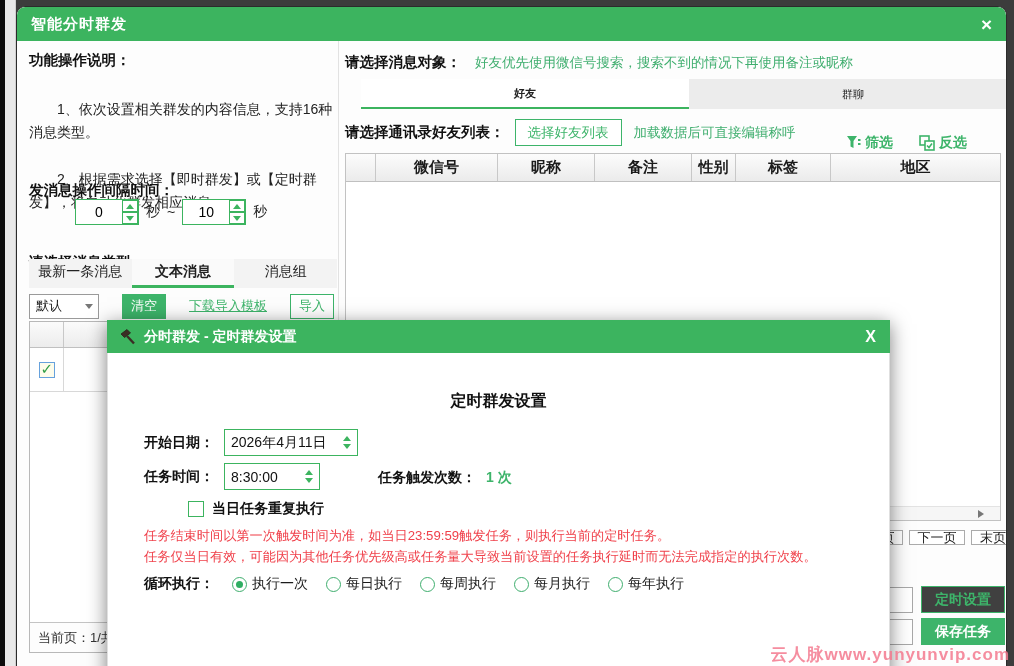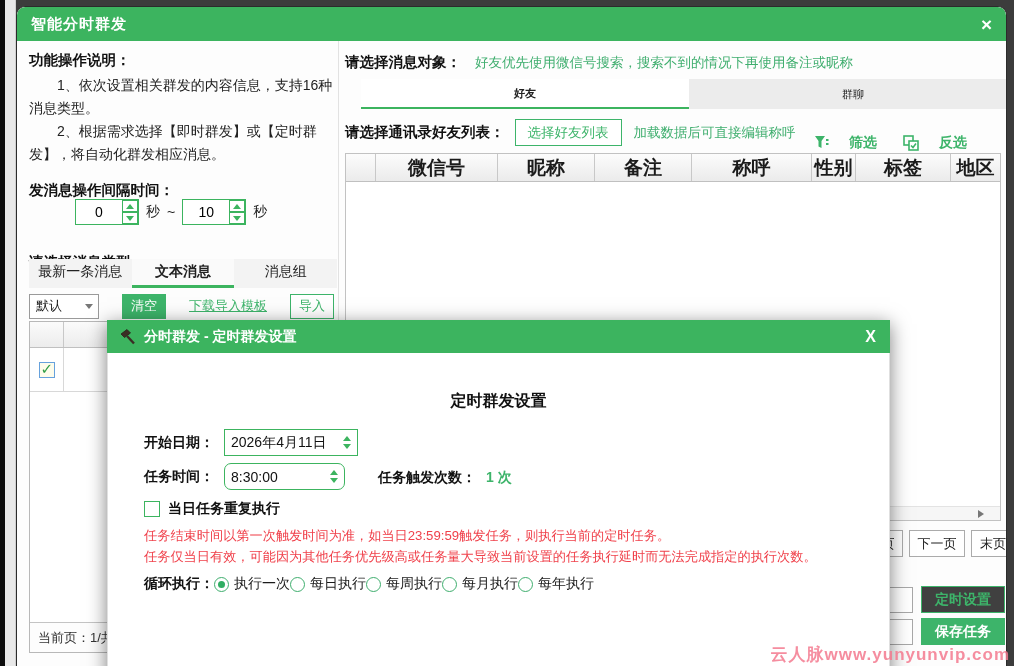--- a/index.html
+++ b/index.html
@@ -24,21 +24,21 @@
   .titlebar .ttl{color:#fff;font-weight:bold;font-size:15px;letter-spacing:1px;}
   .close-x{position:absolute;right:14px;top:0;height:34px;display:flex;align-items:center;
     color:#fff;font-size:19px;font-weight:bold;cursor:pointer;line-height:1;}
   .content{position:relative;height:626px;background:#fdfdfd;}
   .v-divider{position:absolute;left:321px;top:0;width:1px;height:626px;background:#e2e2e2;}
 
   
   .lbl-b{font-weight:bold;font-size:14.5px;color:#111;}
   .left-instr-title{position:absolute;left:12px;top:10px;}
   .left-paras{position:absolute;left:12px;top:33px;width:306px;font-size:14px;line-height:23px;color:#222;}
-  .left-paras p{text-indent:2em;}
+  .left-paras p{text-indent:2em;margin-top:24px;}
   .left-interval-title{position:absolute;left:12px;top:140px;}
   .interval-row{position:absolute;left:58px;top:158px;display:flex;align-items:center;gap:7px;font-size:14px;}
   .spin{display:inline-flex;height:26px;border:1px solid var(--green);background:#fff;}
   .spin input{border:0;outline:none;width:46px;text-align:center;font-size:14px;
     font-family:"Liberation Sans","DejaVu Sans",sans-serif;}
   .spin .btns{display:flex;flex-direction:column;width:16px;}
   .spin .btns .sb{flex:1;display:flex;align-items:center;justify-content:center;
     border:1px solid var(--green);background:#fff;}
   .tri-up{width:0;height:0;border-left:4px solid transparent;border-right:4px solid transparent;
     border-bottom:5px solid var(--green);}
@@ -76,32 +76,32 @@
   .right-panel{position:absolute;left:328px;top:0;width:656px;height:626px;}
   .rp-row1{position:absolute;left:0;top:12px;display:flex;align-items:baseline;}
   .rp-note{color:var(--green-text);font-size:13.5px;margin-left:14px;}
   .rp-tabs{position:absolute;left:16px;top:38px;width:656px;height:30px;display:flex;font-size:11px;text-align:center;}
   .rp-tabs .rt{flex:1;display:flex;align-items:center;justify-content:center;background:#ececec;
     color:#222;cursor:pointer;}
   .rp-tabs .rt.active{background:#fff;font-weight:bold;border-bottom:2px solid var(--green);}
   .rp-row3{position:absolute;left:0;top:78px;height:27px;display:flex;align-items:center;width:656px;}
   .rp-row3 .sel-btn{margin-left:10px;}
   .rp-row3 .note2{color:var(--green-text);font-size:13.5px;margin-left:12px;}
-  .icon-action{display:flex;align-items:center;gap:20px;color:var(--green-btn);font-size:14px;
+  .icon-action{display:flex;align-items:center;gap:4px;color:var(--green-btn);font-size:14px;
     font-weight:bold;cursor:pointer;margin-top:20px;}
   .rp-table{position:absolute;left:0;top:112px;width:656px;height:368px;border:1px solid #c2c2c2;
     background:#fff;display:flex;flex-direction:column;}
   .rp-table .hdr{height:28px;display:flex;background:linear-gradient(#fcfcfc,#ebebeb);
-    border-bottom:1px solid #c0c0c0;font-size:19px;font-weight:bold;}
+    border-bottom:1px solid #c0c0c0;font-size:15px;font-weight:bold;}
   .rp-table .hdr div{display:flex;align-items:center;justify-content:center;border-right:1px solid #c8c8c8;}
   .rp-table .body{flex:1;}
   .hscroll{height:14px;border-top:1px solid #e3e3e3;background:#f6f6f6;position:relative;}
   .hscroll .arrow-r{position:absolute;right:16px;top:3px;width:0;height:0;
     border-top:4px solid transparent;border-bottom:4px solid transparent;border-left:6px solid #777;}
-  .pag-btn{position:absolute;height:27px;background:#fff;border:1px solid #ababab;font-size:13px;
+  .pag-btn{position:absolute;height:15px;background:#fff;border:1px solid #ababab;font-size:13px;
     display:flex;align-items:center;justify-content:center;cursor:pointer;color:#222;}
   .mini-input{position:absolute;width:96px;height:26px;border:1px solid #a8a8a8;background:#fff;}
   .act-btn{position:absolute;width:84px;height:27px;font-size:14px;font-weight:bold;
     display:flex;align-items:center;justify-content:center;cursor:pointer;}
   .act-outline{background:#404040;border:1px solid var(--green-btn);color:var(--green-btn);}
   .act-solid{background:var(--green-btn);border:1px solid var(--green-btn);color:#fff;}
 
   
   .modal{position:absolute;left:107px;top:320px;width:783px;height:420px;background:#fff;
     box-shadow:0 4px 18px rgba(0,0,0,.5);z-index:50;}
@@ -114,21 +114,21 @@
   .m-row{position:absolute;left:36px;display:flex;align-items:center;gap:10px;}
   .m-label{font-weight:bold;font-size:14px;color:#111;white-space:nowrap;}
   .spin2{display:flex;align-items:center;height:27px;border:1px solid var(--green);background:#fff;
     padding:0 6px;gap:8px;}
   .spin2 .val{font-size:14px;color:#111;}
   .spin2 .arrs{display:flex;flex-direction:column;gap:3px;}
   .m-trigger{position:absolute;left:270px;display:flex;align-items:center;gap:10px;}
   .m-trigger .cnt{color:var(--green-btn);font-weight:bold;font-size:14px;}
   .cb-green{width:16px;height:16px;border:1px solid var(--green);background:#fff;}
   .warn{position:absolute;left:36px;color:var(--red);font-size:13.2px;line-height:21px;white-space:nowrap;}
-  .loop-row{position:absolute;left:36px;display:flex;align-items:center;font-size:14px;}
+  .loop-row{position:absolute;left:36px;display:flex;align-items:center;gap:18px;font-size:14px;}
   .radio-item{display:flex;align-items:center;gap:5px;cursor:pointer;}
   .radio{width:15px;height:15px;border:1px solid #3fae6e;border-radius:50%;background:#fff;position:relative;flex:none;}
   .radio.sel::after{content:"";position:absolute;left:3px;top:3px;right:3px;bottom:3px;
     border-radius:50%;background:#2fae62;}
 
   .watermark{position:absolute;right:4px;bottom:0px;z-index:99;color:rgba(243,121,142,.85);
     font-size:17px;letter-spacing:1px;font-weight:bold;}
 </style>
 </head>
 <body>
@@ -245,21 +245,20 @@
             </div>
           </div>
         </div>
 
         <div class="rp-table">
           <div class="hdr">
             <div style="width:30px;"></div>
             <div style="width:122px;">微信号</div>
             <div style="width:97px;">昵称</div>
             <div style="width:97px;">备注</div>
-            <div style="width:120px;">称呼</div>
             <div style="width:44px;">性别</div>
             <div style="width:95px;">标签</div>
             <div style="flex:1;border-right:none;">地区</div>
           </div>
           <div class="body"></div>
           <div class="hscroll">
             <span class="arrow-r"></span>
           </div>
         </div>
 
@@ -293,34 +292,34 @@
           <span class="val" style="flex:1;">2026年4月11日</span>
           <span class="arrs">
             <i class="tri-up"></i>
             <i class="tri-dn"></i>
           </span>
         </span>
       </div>
 
       <div class="m-row" style="top:110px;">
         <span class="m-label">任务时间：</span>
-        <span class="spin2" style="width:121px;border-radius:7px;">
+        <span class="spin2" style="width:96px;">
           <span class="val" style="flex:1;">8:30:00</span>
           <span class="arrs">
             <i class="tri-up"></i>
             <i class="tri-dn"></i>
           </span>
         </span>
       </div>
       <div class="m-trigger" style="top:116px;">
         <span class="m-label">任务触发次数：</span>
         <span class="cnt">1 次</span>
       </div>
 
-      <div class="m-row" style="top:147px;gap:8px;">
+      <div class="m-row" style="top:147px;gap:8px;margin-left:44px;">
         <span class="cb-green"></span>
         <span class="m-label">当日任务重复执行</span>
       </div>
 
       <div class="warn" style="top:172px;">任务结束时间以第一次触发时间为准，如当日23:59:59触发任务，则执行当前的定时任务。</div>
       <div class="warn" style="top:193px;">任务仅当日有效，可能因为其他任务优先级高或任务量大导致当前设置的任务执行延时而无法完成指定的执行次数。</div>
 
       <div class="loop-row" style="top:222px;">
         <span class="m-label">循环执行：</span>
         <span class="radio-item">

